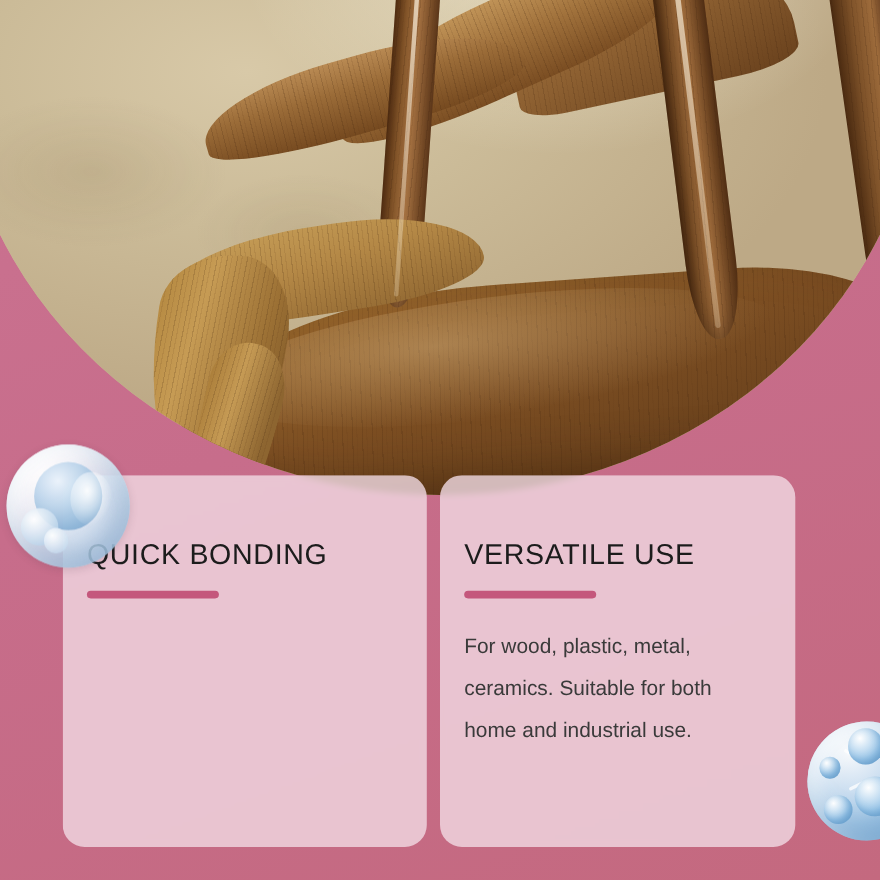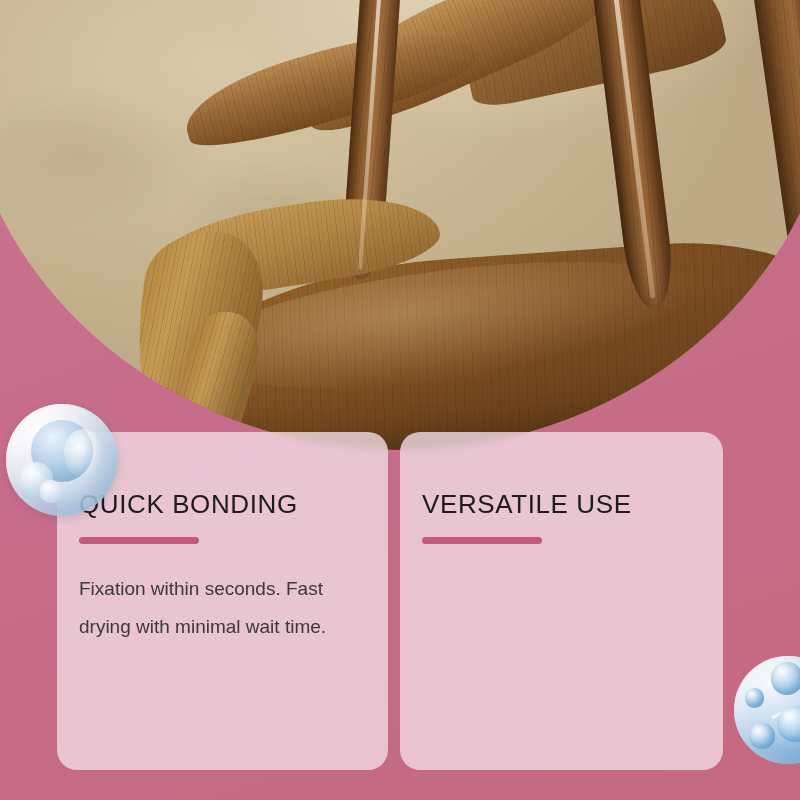--- a/index.html
+++ b/index.html
@@ -359,26 +359,26 @@
       <div class="hl" style="left:412px; top:120px; width:4px; height:400px; transform:rotate(4deg);"></div>
       <div class="hl" style="left:660px; top:50px; width:5px; height:500px; transform:rotate(-7deg);"></div>
     </div>
   </div>
 
   <div class="cards">
 
     <div class="card card-left">
       <h2 class="card-title">QUICK BONDING</h2>
       <div class="accent-bar"></div>
-      <p class="card-body">Fixation within seconds. Fast drying with minimal wait time.</p>
     </div>
 
     <div class="card card-right">
       <h2 class="card-title">VERSATILE USE</h2>
       <div class="accent-bar"></div>
+      <p class="card-body">For wood, plastic, metal, ceramics. Suitable for both home and industrial use.</p>
     </div>
 
   </div>
 
   <div class="sphere sphere-left">
     <div class="core"></div>
     <div class="bub-a"></div>
     <div class="bub-b"></div>
     <div class="gloss"></div>
   </div>

